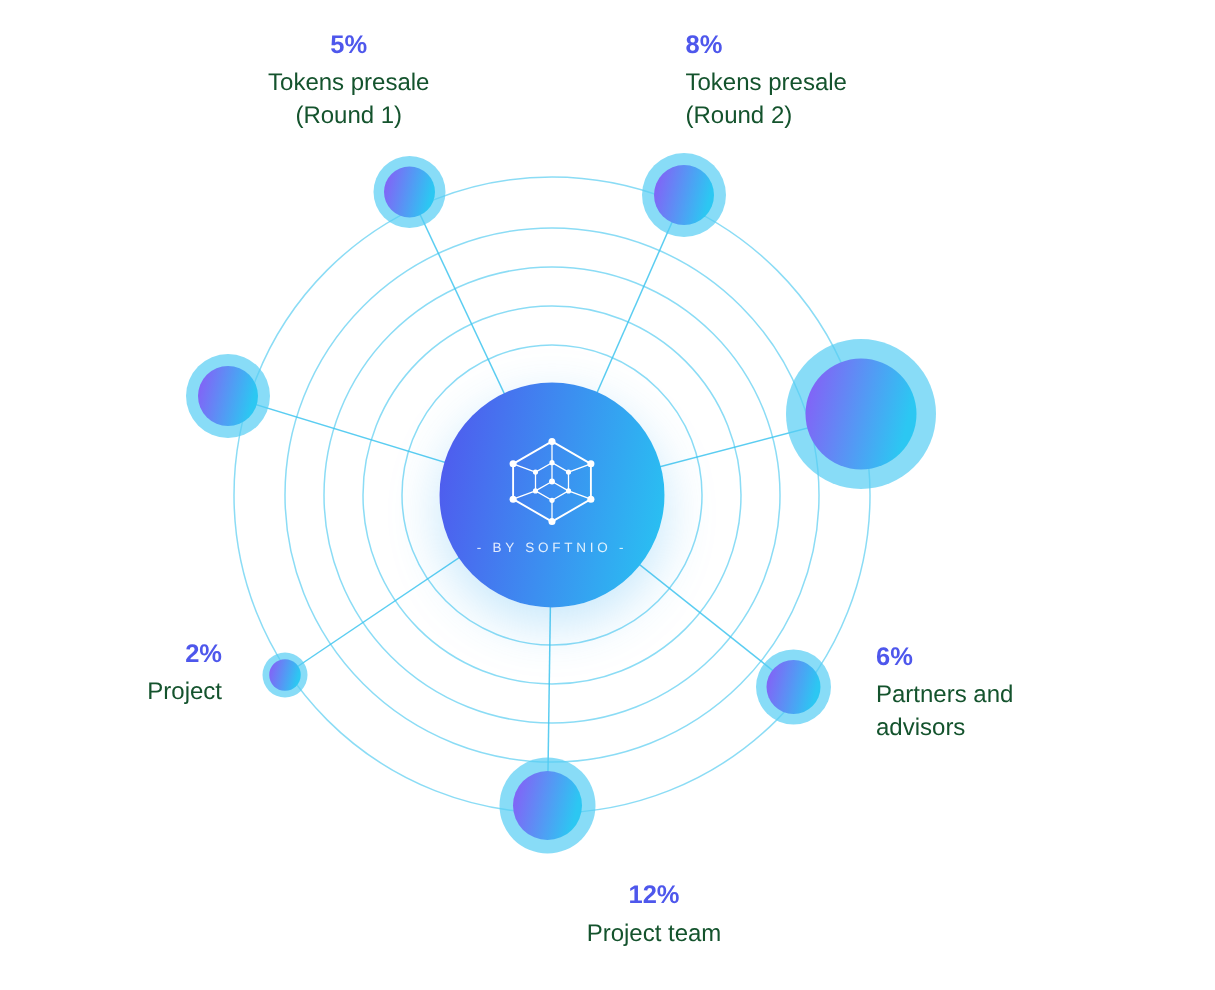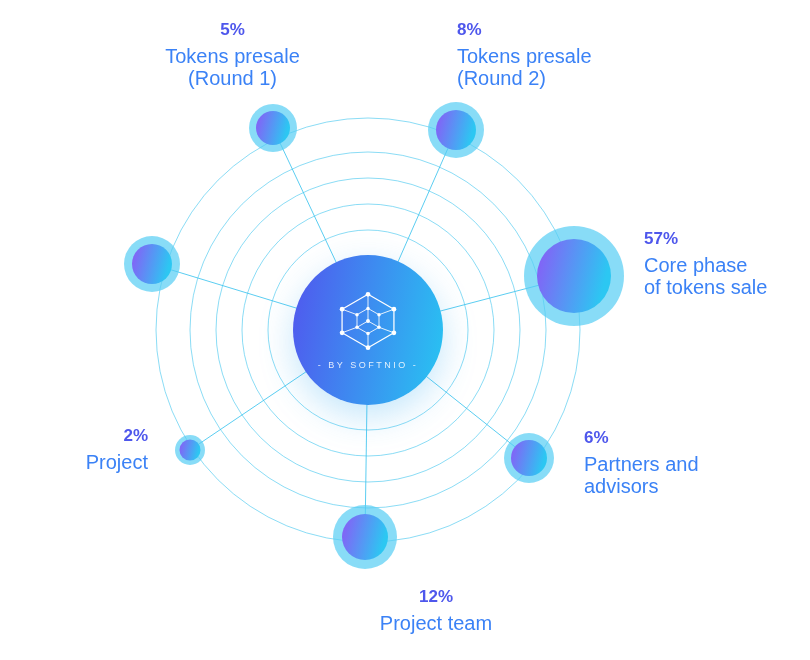--- a/index.html
+++ b/index.html
@@ -30,23 +30,23 @@
     white-space: nowrap;
   }
   .node-label { position: absolute; z-index: 3; }
   .node-pct {
     font-size: 17px;
     font-weight: 700;
     color: #4e57ec;
     margin: 0 0 5px 0;
   }
   .node-name {
-    font-size: 20px;
+    font-size: 16px;
     line-height: 22px;
-    color: #3b82f6;
+    color: #14532d;
     white-space: pre-line;
   }
   .align-center { text-align: center; }
   .align-right { text-align: right; }
 </style>
 </head>
 <body>
 
 <div class="stage">
 
@@ -143,25 +143,20 @@
 (Round 1)</div>
   </div>
 
   <div class="node-label" style="left:457px; top:20px; width:170px;">
     <div class="node-pct">8%</div>
     <div class="node-name">Tokens presale
 (Round 2)</div>
   </div>
 
 
-  <div class="node-label" style="left:644px; top:229px; width:155px;">
-    <div class="node-pct">57%</div>
-    <div class="node-name">Core phase
-of tokens sale</div>
-  </div>
 
   <div class="node-label align-right" style="left:40px; top:426px; width:108px;">
     <div class="node-pct">2%</div>
     <div class="node-name">Project</div>
   </div>
 
   <div class="node-label" style="left:584px; top:428px; width:150px;">
     <div class="node-pct">6%</div>
     <div class="node-name">Partners and
 advisors</div>

